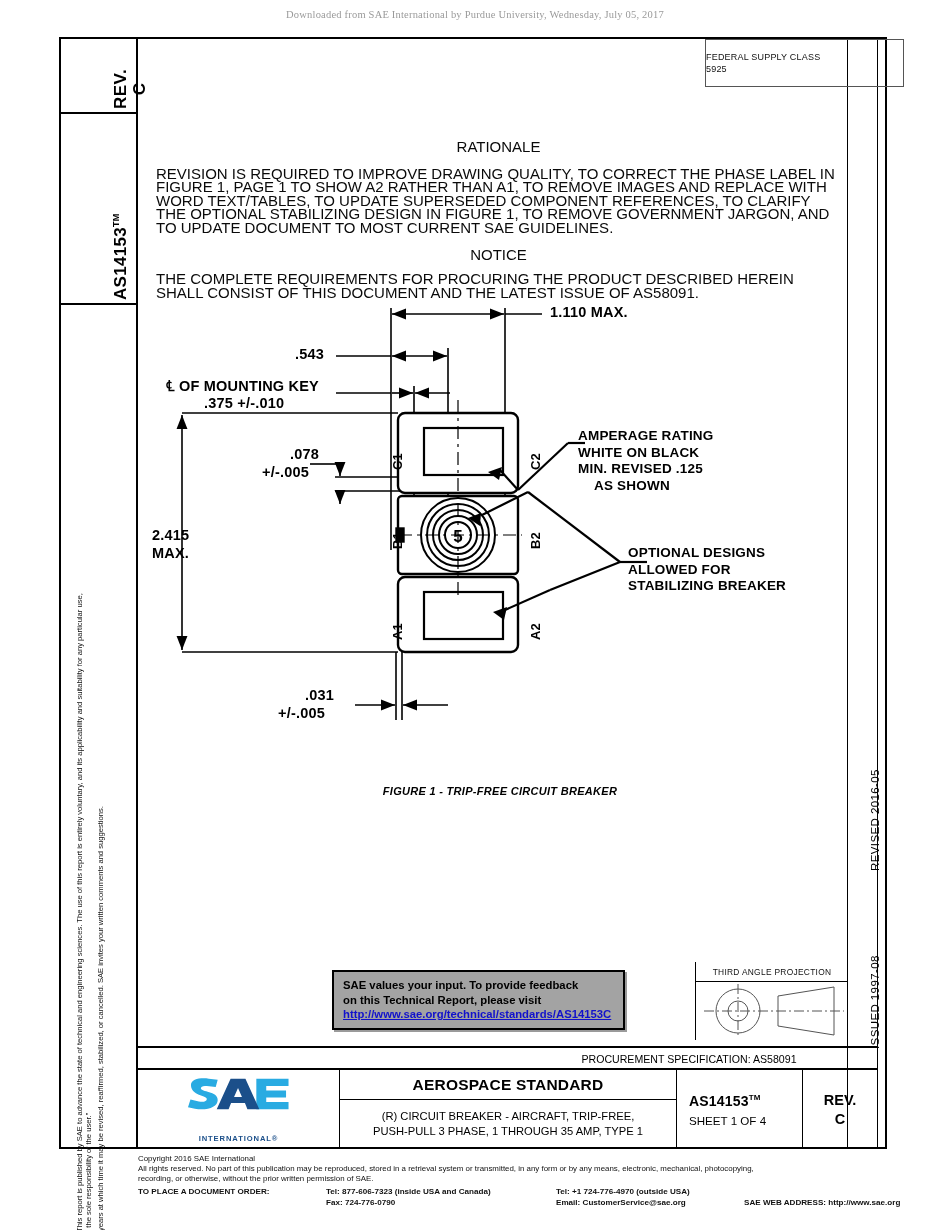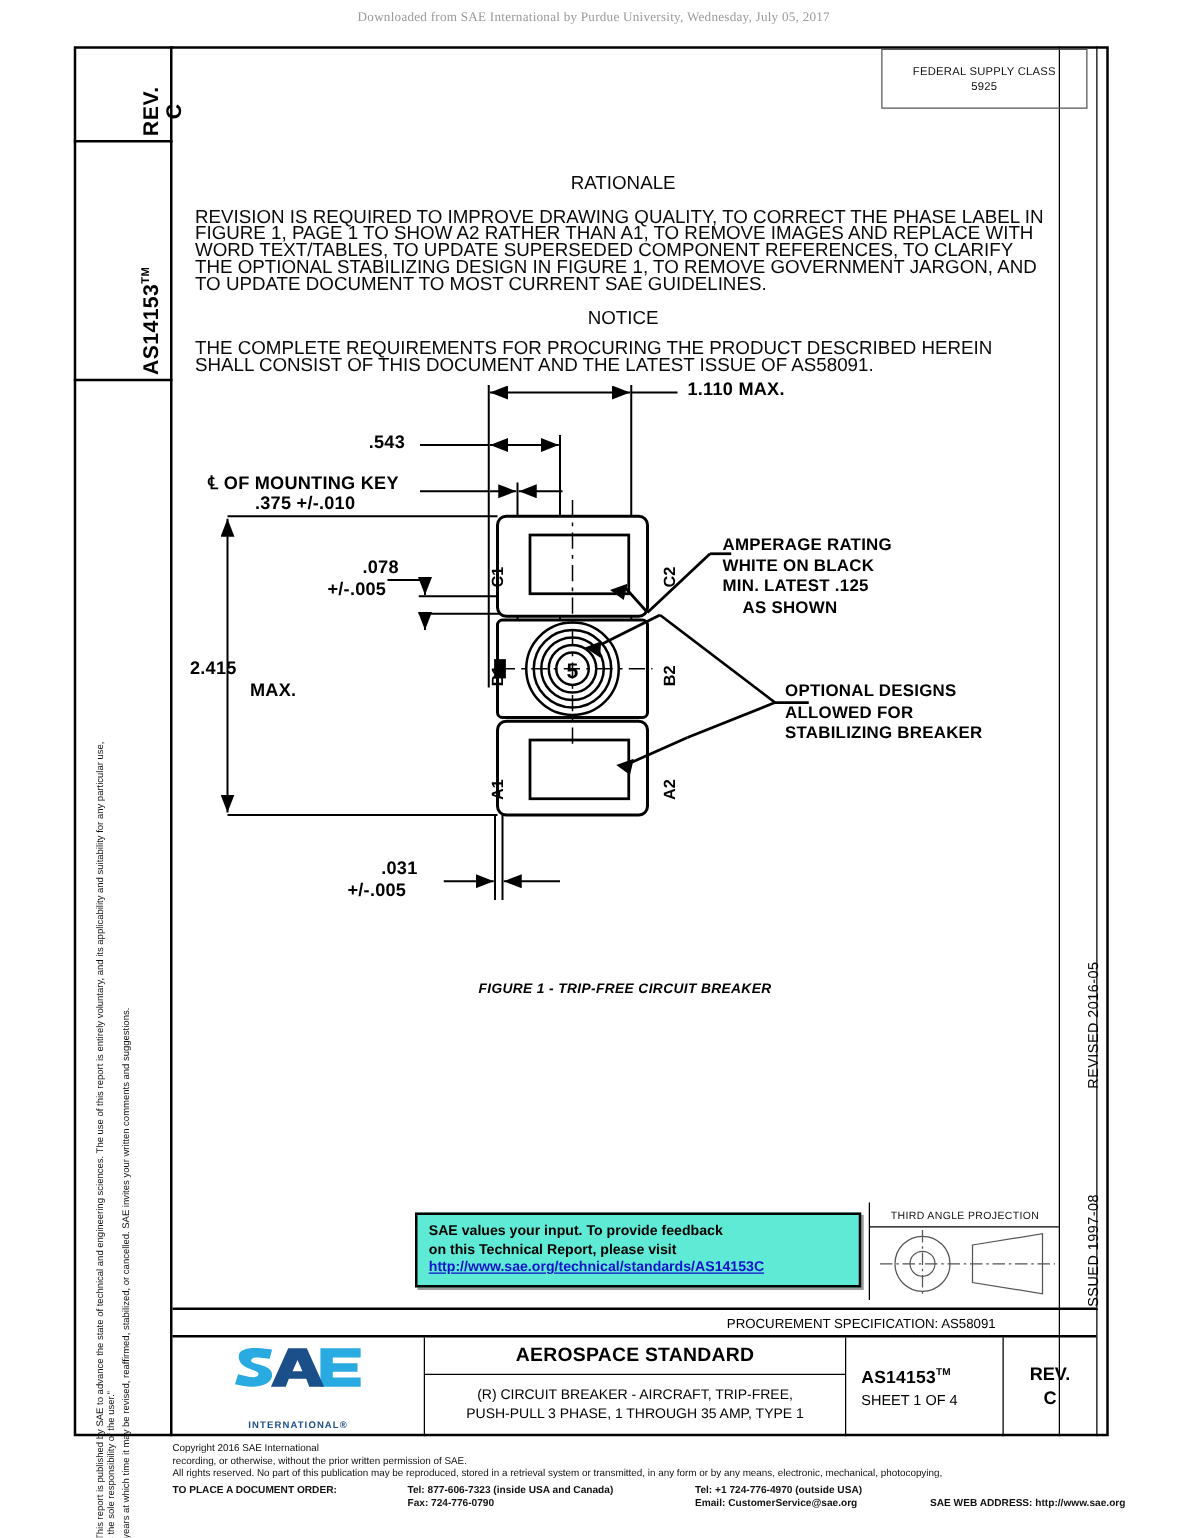--- a/index.html
+++ b/index.html
@@ -66,23 +66,23 @@
   }
   #issued-label,#revised-label{
     position:absolute;transform-origin:0 0;transform:rotate(-90deg);
     font-size:11.5px;letter-spacing:.4px;white-space:nowrap;left:21px;
   }
   #revised-label{top:834px;}
   #issued-label{top:1012px;}
 
   
   #fsc-box{
-    position:absolute;left:705px;top:39px;width:165px;height:48px;
+    position:absolute;left:705px;top:39px;width:199px;height:48px;
     border:1px solid #555;box-sizing:border-box;
-    display:flex;flex-direction:column;align-items:center;justify-content:center;
+    display:flex;flex-direction:column;justify-content:center;
     font-size:9px;line-height:12px;letter-spacing:.2px;color:#111;
   }
 
   
   #body-text{
     position:absolute;left:156px;top:124px;width:685px;
     font-size:15px;line-height:13.6px;letter-spacing:0px;color:#0a0a0a;margin-top:16px;
   }
   .ctr{text-align:center;}
   .gap{height:13px;}
@@ -97,22 +97,22 @@
   .fig-label{position:absolute;font-weight:bold;white-space:nowrap;}
   .fig-dim{font-size:14.5px;letter-spacing:.2px;}
   .fig-note{font-size:13.5px;line-height:16.5px;letter-spacing:.2px;}
   .vlab{
     position:absolute;font-weight:bold;font-size:13px;
     transform-origin:0 0;transform:rotate(-90deg);white-space:nowrap;
   }
 
   
   #feedback-box{
-    position:absolute;left:332px;top:970px;width:357px;height:60px;
-    border:2px solid #000;box-sizing:border-box;background:#5eead4;
+    position:absolute;left:332px;top:970px;width:293px;height:60px;
+    border:2px solid #000;box-sizing:border-box;background:#a3a3a3;
     box-shadow:2px 2px 0 #9a9a9a;
     padding:6px 0 12px 9px;
     font-size:11.3px;font-weight:bold;line-height:14.5px;
   }
   #feedback-link{color:#1111cc;text-decoration:underline;}
 
   
   #tap-box{
     position:absolute;left:695px;top:962px;width:152px;height:78px;
     border-left:1px solid #000;box-sizing:border-box;
@@ -337,41 +337,41 @@
   
   <div class="fig-label fig-dim" style="left:400px;top:4px;">1.110 MAX.</div>
   <div class="fig-label fig-dim" style="left:145px;top:46px;">.543</div>
   <div class="fig-label fig-dim" style="left:16px;top:75px;">
     <span style="font-size:15px;">℄</span>
     <span>OF MOUNTING KEY</span>
   </div>
   <div class="fig-label fig-dim" style="left:54px;top:95px;">.375 +/-.010</div>
 
   <div class="fig-label fig-dim" style="left:2px;top:227px;">2.415</div>
-  <div class="fig-label fig-dim" style="left:2px;top:245px;margin-left:48px;">MAX.</div>
+  <div class="fig-label fig-dim" style="left:2px;top:245px;">MAX.</div>
 
   <div class="fig-label fig-dim" style="left:140px;top:146px;">.078</div>
   <div class="fig-label fig-dim" style="left:112px;top:164px;">+/-.005</div>
 
   <div class="fig-label fig-dim" style="left:155px;top:387px;">.031</div>
   <div class="fig-label fig-dim" style="left:128px;top:405px;">+/-.005</div>
 
   
   <div class="vlab" style="left:240px;top:170px;">C1</div>
   <div class="vlab" style="left:378px;top:170px;">C2</div>
   <div class="vlab" style="left:240px;top:249px;">B1</div>
   <div class="vlab" style="left:378px;top:249px;">B2</div>
   <div class="vlab" style="left:240px;top:340px;">A1</div>
   <div class="vlab" style="left:378px;top:340px;">A2</div>
 
   
   <div class="fig-label fig-note" style="left:428px;top:128px;">
     <div>AMPERAGE RATING</div>
     <div>WHITE ON BLACK</div>
-    <div>MIN. LATEST .125</div>
+    <div>MIN. REVISED .125</div>
     <div style="padding-left:16px;">AS SHOWN</div>
   </div>
   <div class="fig-label fig-note" style="left:478px;top:245px;">
     <div>OPTIONAL DESIGNS</div>
     <div>ALLOWED FOR</div>
     <div>STABILIZING BREAKER</div>
   </div>
 </div>
 
 <div id="figure-caption">FIGURE 1 - TRIP-FREE CIRCUIT BREAKER</div>
@@ -424,22 +424,22 @@
     <div id="tb-doc-sheet">SHEET 1 OF 4</div>
   </div>
   <div id="tb-rev">
     <div>REV.</div>
     <div>C</div>
   </div>
 </div>
 
 <div id="footer">
   <div>Copyright 2016 SAE International</div>
+  <div>All rights reserved. No part of this publication may be reproduced, stored in a retrieval system or transmitted, in any form or by any means, electronic, mechanical, photocopying,</div>
   <div>recording, or otherwise, without the prior written permission of SAE.</div>
-  <div>All rights reserved. No part of this publication may be reproduced, stored in a retrieval system or transmitted, in any form or by any means, electronic, mechanical, photocopying,</div>
   <table id="footer-table">
     <tbody>
         <tr>
       <td style="width:188px;" class="fw">TO PLACE A DOCUMENT ORDER:</td>
       <td style="width:230px;" class="fw">Tel: 877-606-7323 (inside USA and Canada)</td>
       <td style="width:188px;" class="fw">Tel: +1 724-776-4970 (outside USA)</td>
       <td class="fw"></td>
     </tr>
     <tr>
       <td></td>

